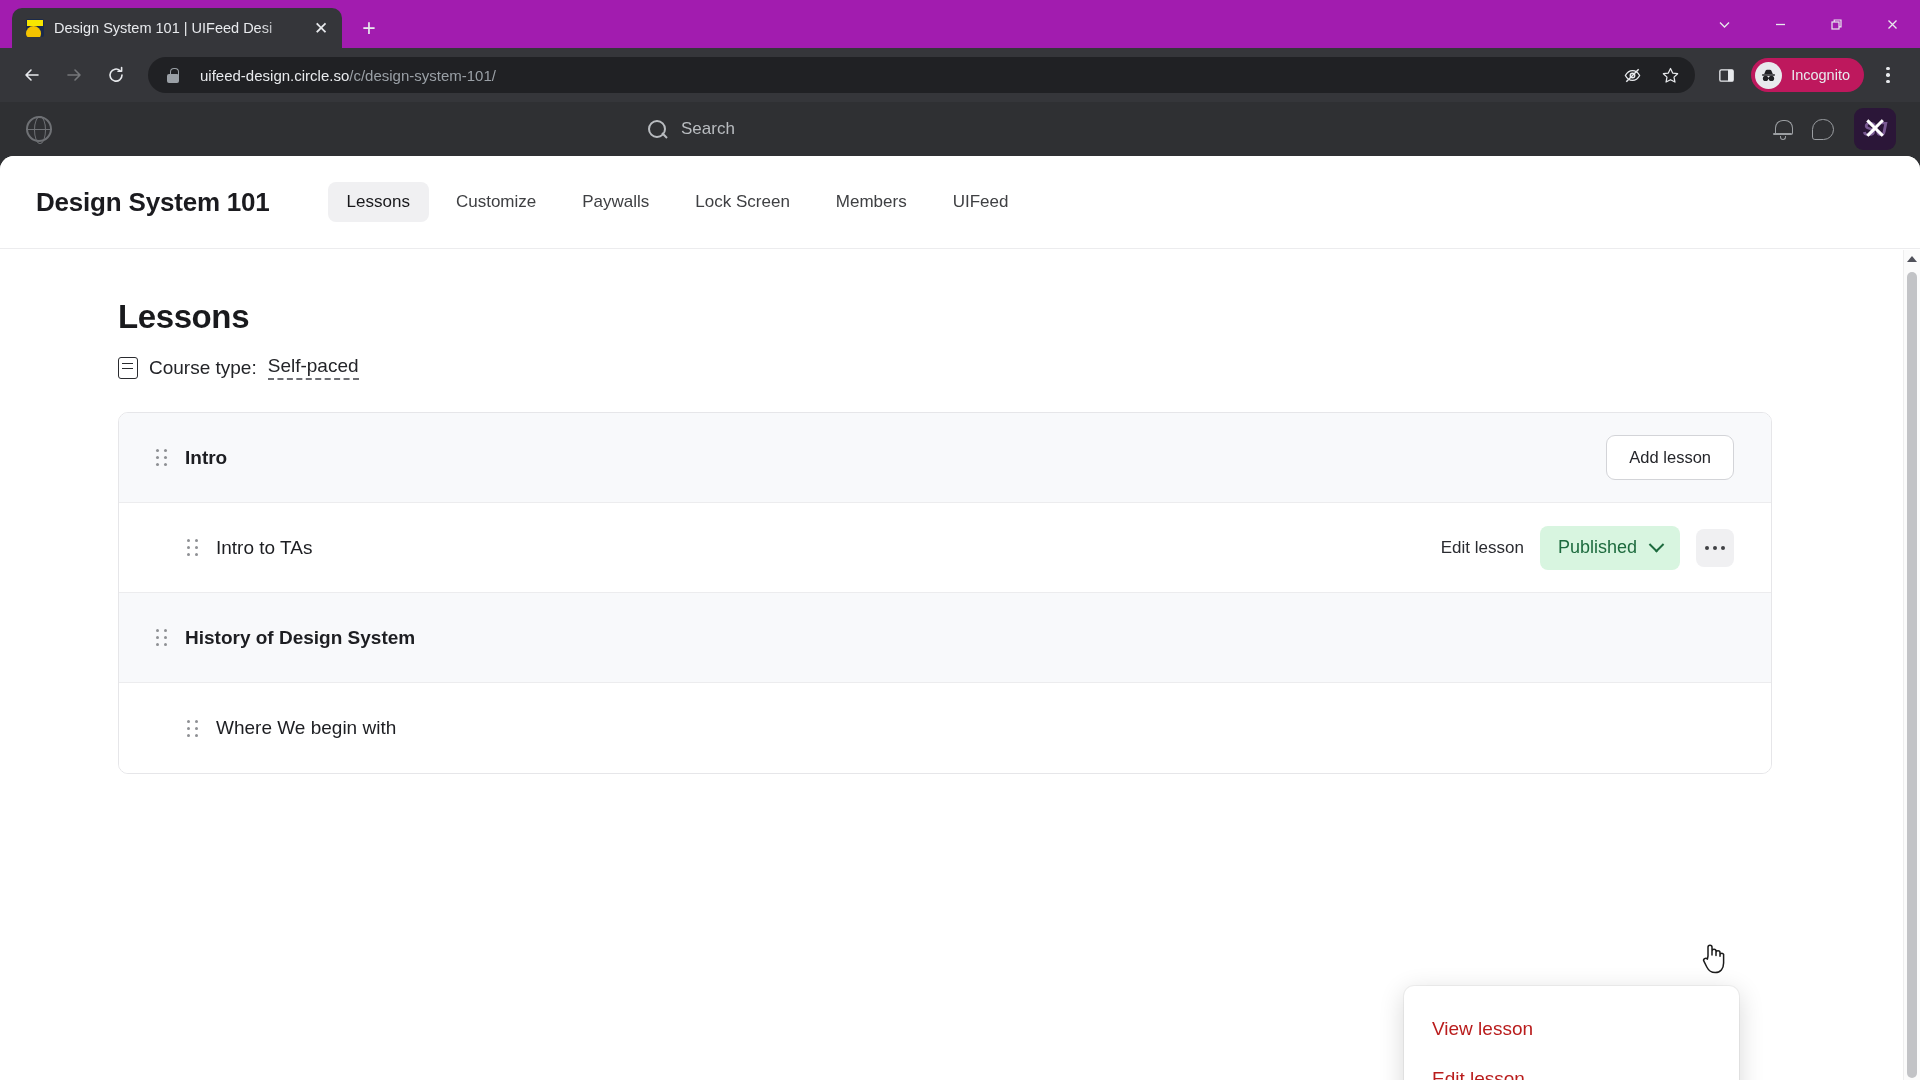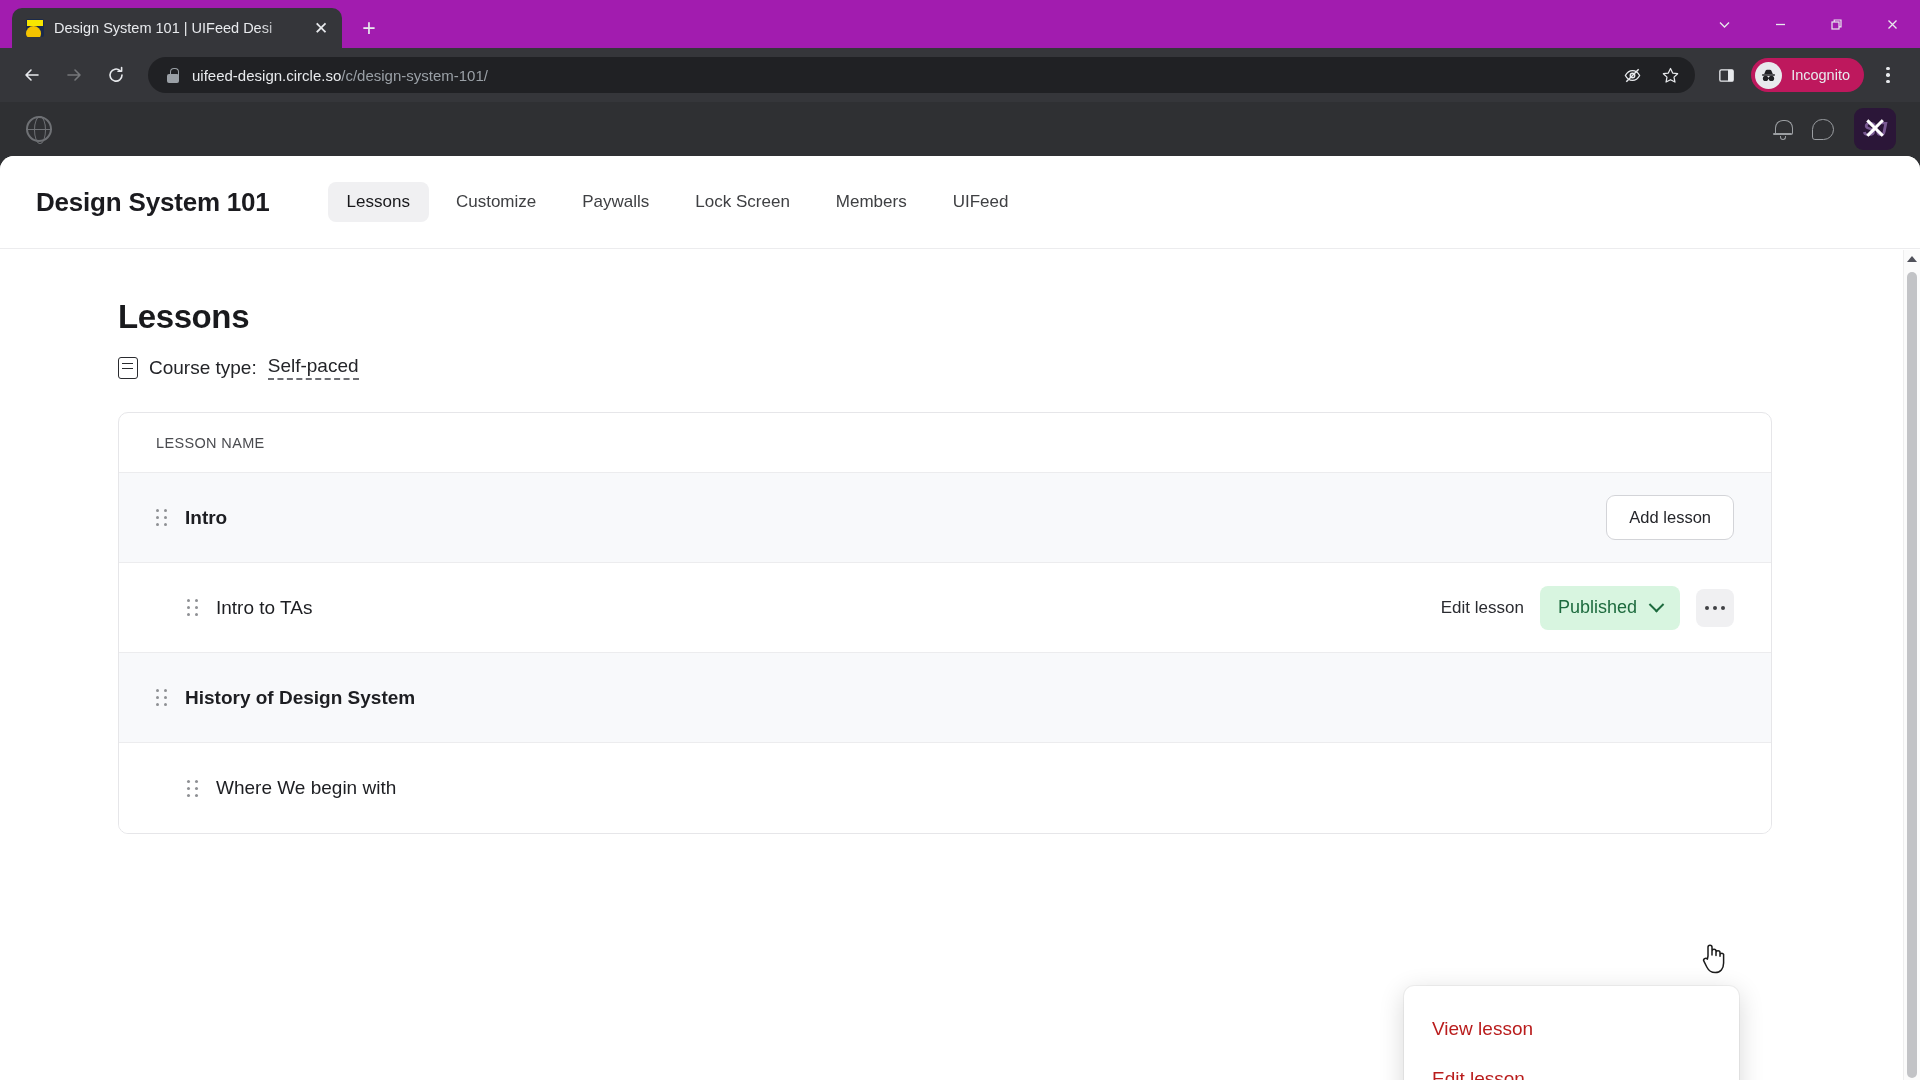--- a/index.html
+++ b/index.html
@@ -66,21 +66,21 @@
   }
   .nav-btn {
     width: 36px; height: 36px; border-radius: 50%;
     display: flex; align-items: center; justify-content: center;
     color: #e8eaed; flex: 0 0 36px;
   }
   .nav-btn.disabled { color: #75777a; }
   .omnibox {
     flex: 1 1 auto; height: 36px; background: #202124;
     border-radius: 18px; display: flex; align-items: center;
-    padding: 0 8px 0 18px; margin: 0 8px; gap: 12px;
+    padding: 0 8px 0 18px; margin: 0 8px; gap: 20px;
     position: relative;
   }
   .lock-icon { width: 14px; height: 16px; position: relative; flex: 0 0 14px; }
   .lock-icon::before {
     content:""; position:absolute; left:1px; bottom:0; width:12px; height:9px;
     background:#9aa0a6; border-radius:2px;
   }
   .lock-icon::after {
     content:""; position:absolute; left:3.5px; top:1px; width:7px; height:8px;
     border:1.7px solid #9aa0a6; border-bottom:none; border-radius:4px 4px 0 0;
@@ -417,20 +417,24 @@
         <i></i>
         <i></i>
       </div>
   </div>
 
   <div class="viewport">
 
     <div class="app-topbar">
       <div class="globe-icon"></div>
 
+      <div class="search-zone">
+        <div class="search-glass"></div>
+        <div class="search-text">Search</div>
+      </div>
 
       <div class="topbar-right">
         <div class="bell">
             <i></i>
           </div>
         <div class="chat"></div>
         <div class="avatar-close">
           <span class="initials">SJ</span>
           <span class="xmark">✕</span>
         </div>
@@ -458,21 +462,20 @@
 
           <div class="course-type-row">
             <div class="doc-icon"></div>
             <div class="ct-label">Course type:</div>
             <div class="ct-value">Self-paced</div>
           </div>
 
           <div class="lessons-card">
 
 
-            <div class="lc-colhead">LESSON NAME</div>
 
             <div class="row section">
               <div class="grip">
                   <span></span>
                   <span></span>
                   <span></span>
                   <span></span>
                   <span></span>
                   <span></span>
                 </div>

